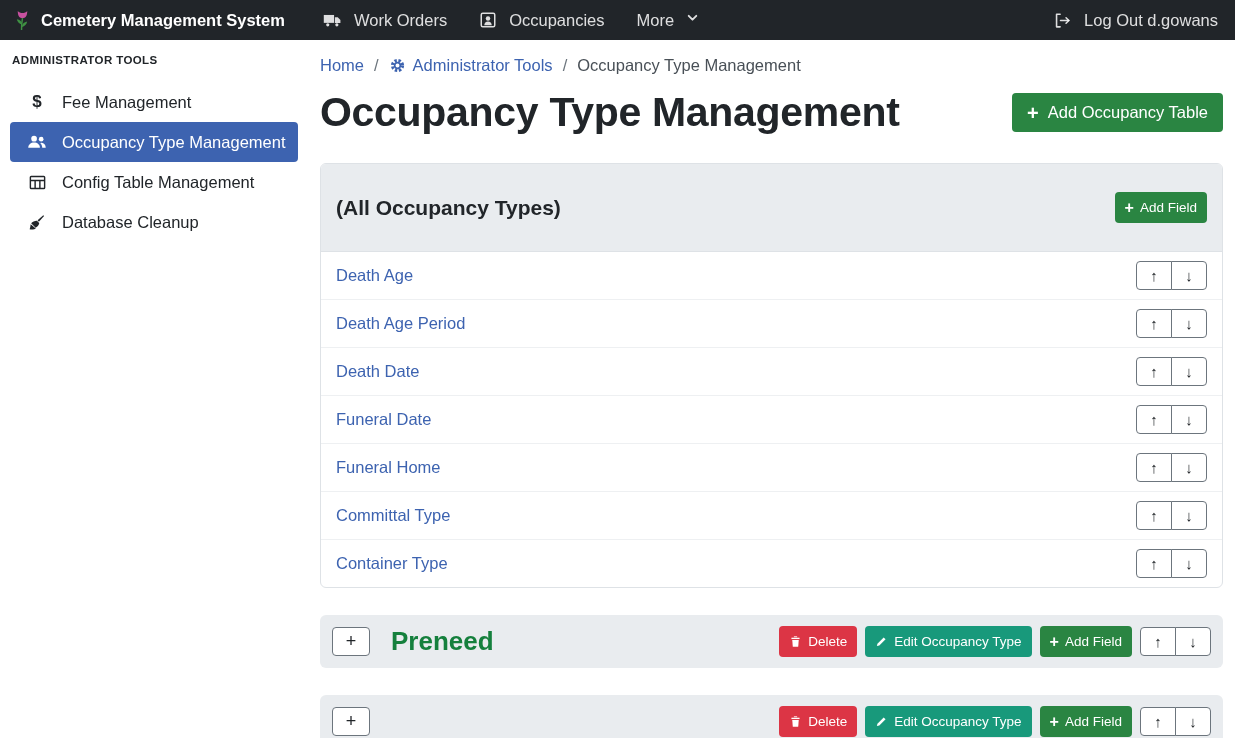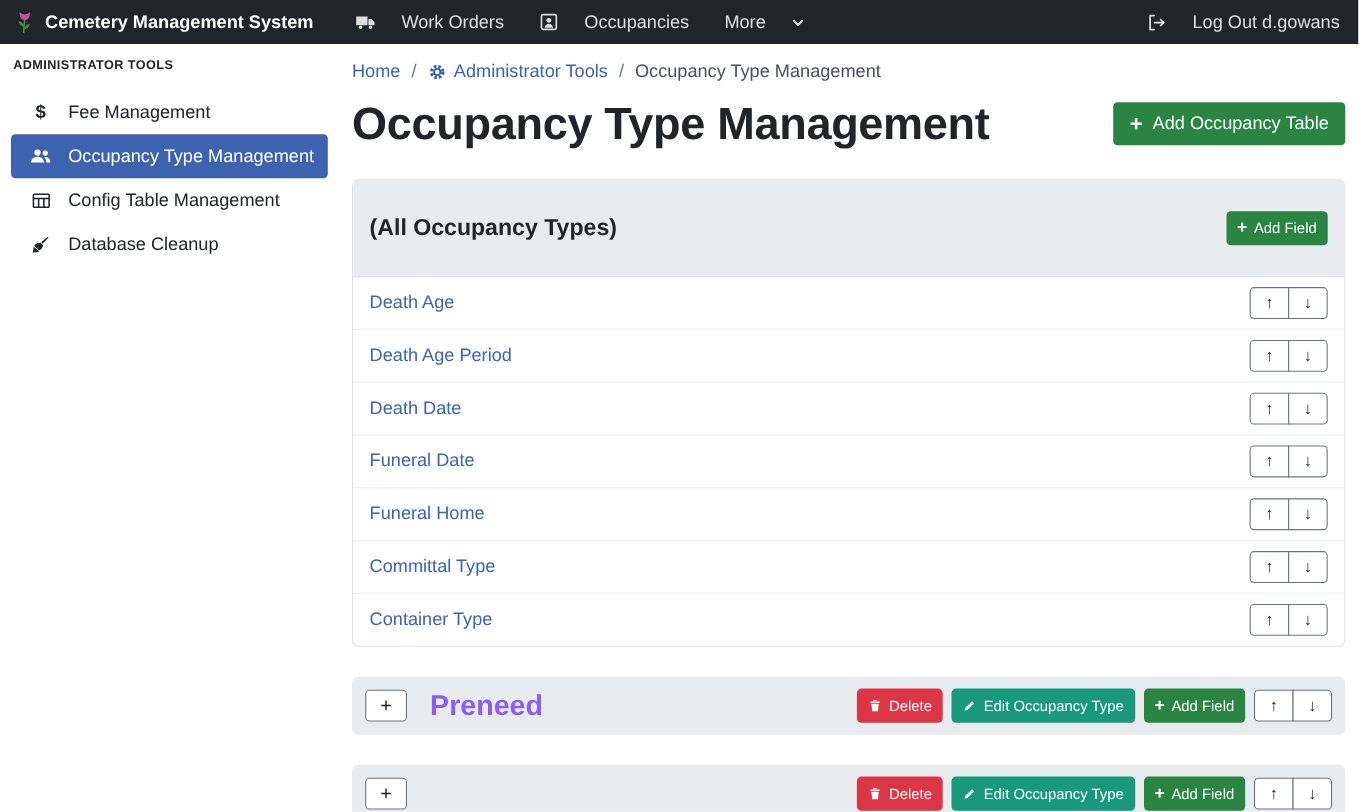--- a/index.html
+++ b/index.html
@@ -3,21 +3,21 @@
 <meta charset="utf-8">
 <style>
   *{box-sizing:border-box;margin:0;padding:0}
   html,body{width:1235px;height:738px;overflow:hidden;background:#fff;
     font-family:"Liberation Sans","DejaVu Sans",sans-serif;color:#212529}
   button{font-family:inherit;border:none;background:none;cursor:pointer}
   a{text-decoration:none;cursor:pointer}
 
   .navbar{height:40px;background:var(--navbar-bg,#212529);display:flex;align-items:center;padding:0 13px}
   .brand{display:flex;align-items:center;gap:9px;color:#fff;font-weight:700;font-size:16.5px;margin-right:22px;cursor:pointer}
-  .nav-link{display:flex;align-items:center;gap:23px;color:rgba(255,255,255,.85);font-size:16.5px;margin:0 16px}
+  .nav-link{display:flex;align-items:flex-start;gap:12px;color:rgba(255,255,255,.85);font-size:16.5px;margin:0 16px}
   .nav-ic{display:flex;align-items:center}
   .logout{margin-left:auto;margin-right:4px}
 
   .layout{display:flex}
   .sidebar{width:308px;flex:0 0 308px;padding-top:12px}
   .side-heading{font-size:11.5px;font-weight:700;letter-spacing:.4px;text-transform:uppercase;color:#212529;padding:2px 12px 16px}
   .side-item{display:flex;align-items:center;gap:13px;height:40px;margin:0 10px;padding:0 10px 0 15px;border-radius:4px;font-size:16.5px;color:#212529;cursor:pointer}
   .side-ic{width:24px;display:flex;justify-content:center;align-items:center;font-weight:700;font-size:17px}
   .side-item.active{background:var(--primary,#3d63b0);color:#fff}
 
@@ -49,21 +49,21 @@
   .field-row + .field-row{border-top:1px solid #eef0f2}
   .field-link{color:var(--primary,#3d63b0);font-weight:400;font-size:16.5px}
 
   .ud-group{display:flex}
   .ud-btn{width:36px;height:29px;background:#fff;border:1px solid #6c757d;display:flex;align-items:center;justify-content:center;font-size:15px;color:#212529}
   .ud-btn:first-child{border-radius:4px 0 0 4px}
   .ud-btn:last-child{border-radius:0 4px 4px 0;margin-left:-1px}
 
   .section-bar{background:var(--section-bg,#e9ecef);border-radius:6px;margin-top:27px;padding:11px 12px;display:flex;align-items:center}
   .expand-btn{width:38px;height:29px;background:#fff;border:1px solid #6c757d;border-radius:4px;display:flex;align-items:center;justify-content:center;font-size:18px;color:#212529}
-  .section-title{margin-left:21px;font-size:26px;font-weight:700;color:#8b5cf6}
+  .section-title{margin-left:21px;font-size:26px;font-weight:700;color:#15803d}
   .section-actions{margin-left:auto;display:flex;align-items:center;gap:8px}
 </style>
 </head>
 <body>
 
 <nav class="navbar">
   <div class="brand">
     <span class="nav-ic">
       <svg viewBox="0 0 22 26" width="19" height="23">
         <path d="M5.5 2 C5.5 8 7.5 10.3 11 10.3 C14.5 10.3 16.5 8 16.5 2 C15 3.8 13 4.4 11 4.4 C9 4.4 7 3.8 5.5 2 Z" fill="#c7519f"></path>

